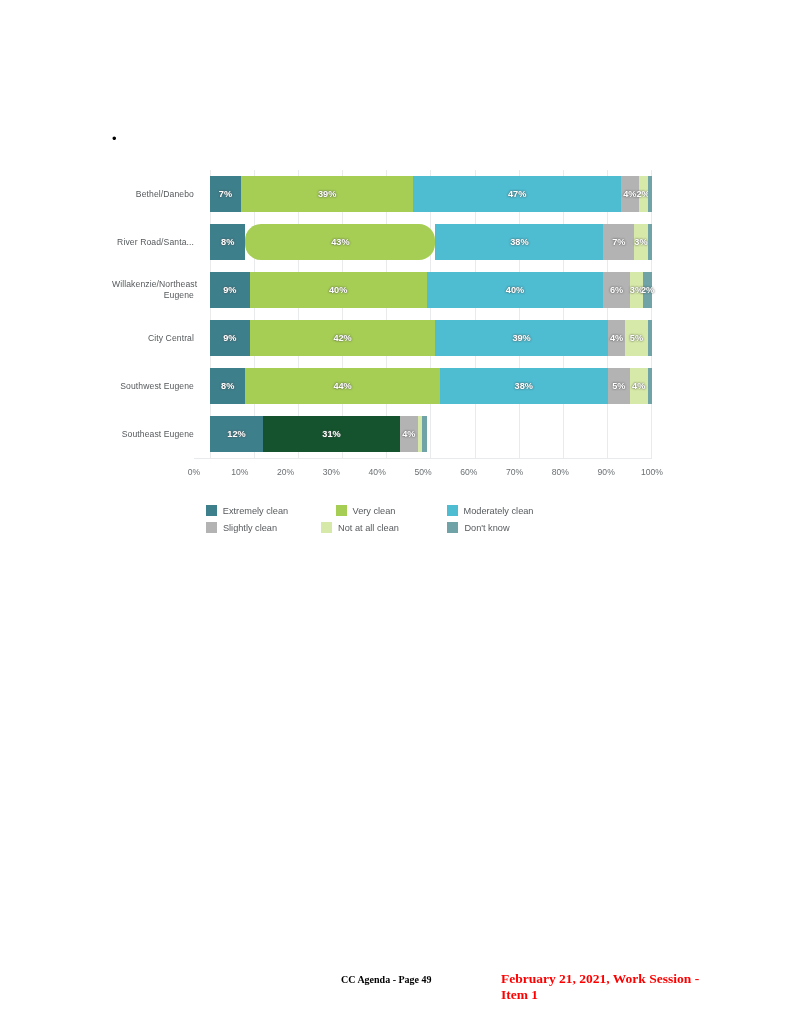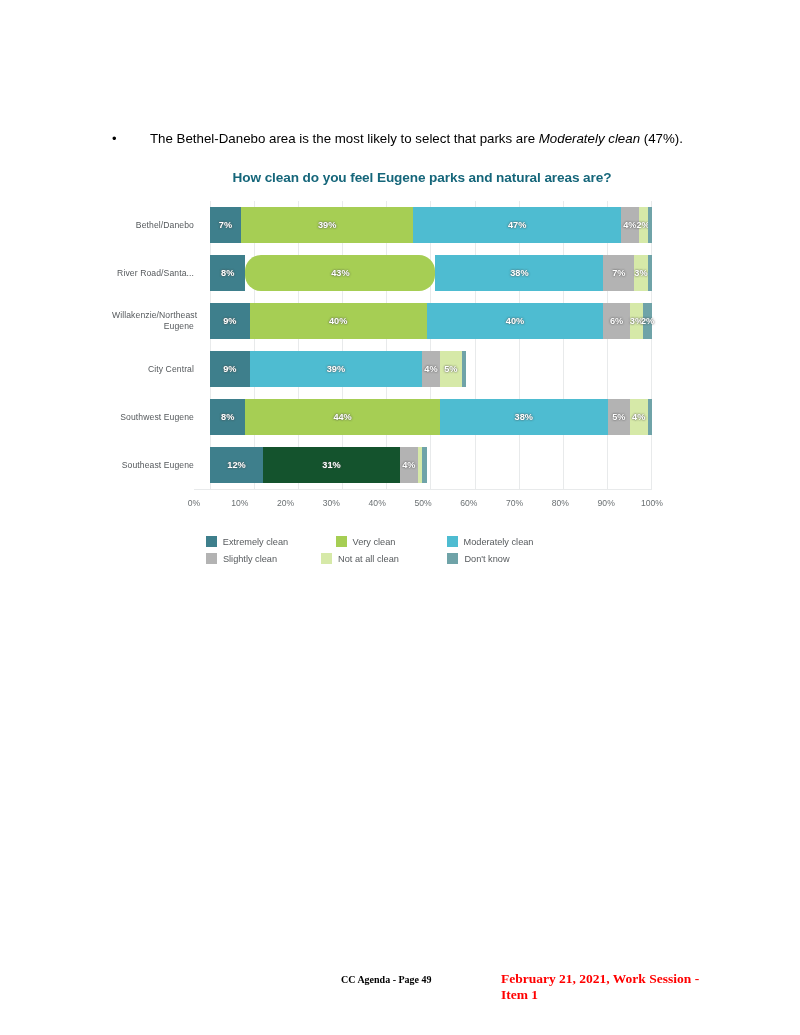--- a/index.html
+++ b/index.html
@@ -150,28 +150,24 @@
     position:absolute; left:406px; top:1px;
     font-family:"Liberation Serif", serif;
     font-size:13.5px; font-weight:bold; color:#ff0000;
   }
 </style>
 </head>
 <body>
 
 <div class="bullet-row">
   <div class="bullet-dot">•</div>
-  <div class="bullet-text">
-    <span>The Bethel-Danebo area is the most likely to select that parks are </span><i>Moderately clean</i><span> (47%).</span>
-  </div>
 </div>
 
 <div class="chart-block">
 
-  <div class="chart-title">How clean do you feel Eugene parks and natural areas are?</div>
 
   <div class="plot-wrap">
     <div class="rows" id="rows">
         <div class="brow">
           <div class="cat-label">Bethel/Danebo</div>
           <div class="bar-area">
             <div class="gridlines">
               <span></span>
               <span></span>
               <span></span>
@@ -286,20 +282,23 @@
               <span></span>
               <span></span>
               <span></span>
               <span></span>
               <span></span>
               <span></span>
             </div>
             <div class="bar">
               <div class="seg" style="width: 9%; background: rgb(62, 127, 140);">
                 <span>9%</span>
+              </div>
+              <div class="seg" style="width: 42%; background: rgb(166, 206, 84);">
+                <span>42%</span>
               </div>
               <div class="seg" style="width: 39%; background: rgb(78, 188, 209);">
                 <span>39%</span>
               </div>
               <div class="seg" style="width: 4%; background: rgb(179, 179, 179);">
                 <span>4%</span>
               </div>
               <div class="seg" style="width: 5%; background: rgb(214, 233, 168);">
                 <span>5%</span>
               </div>

